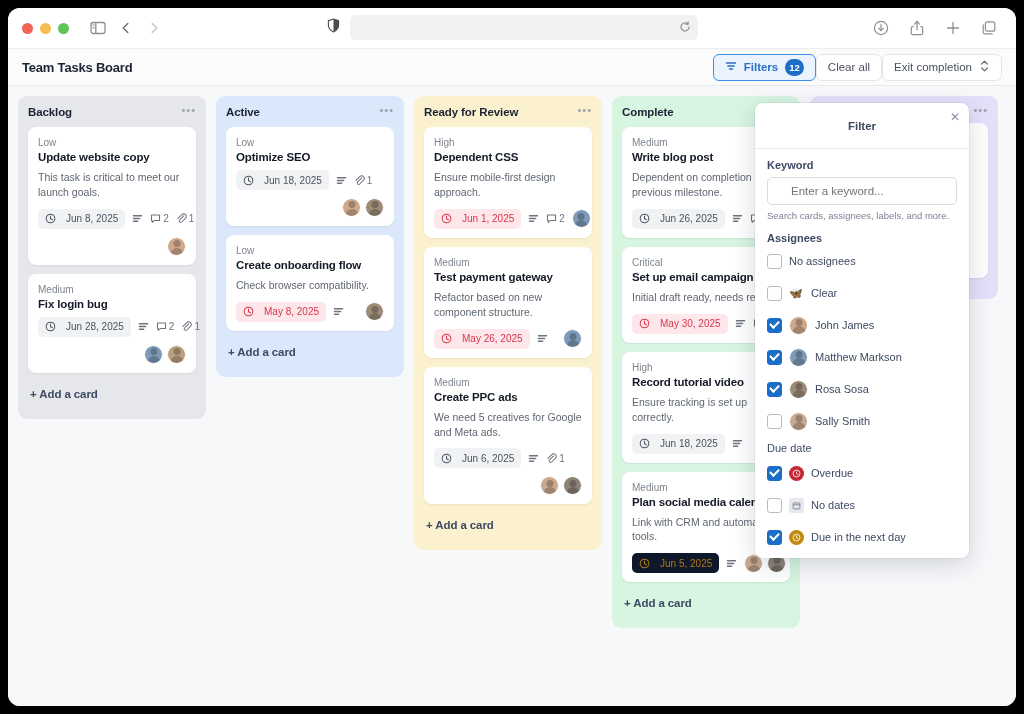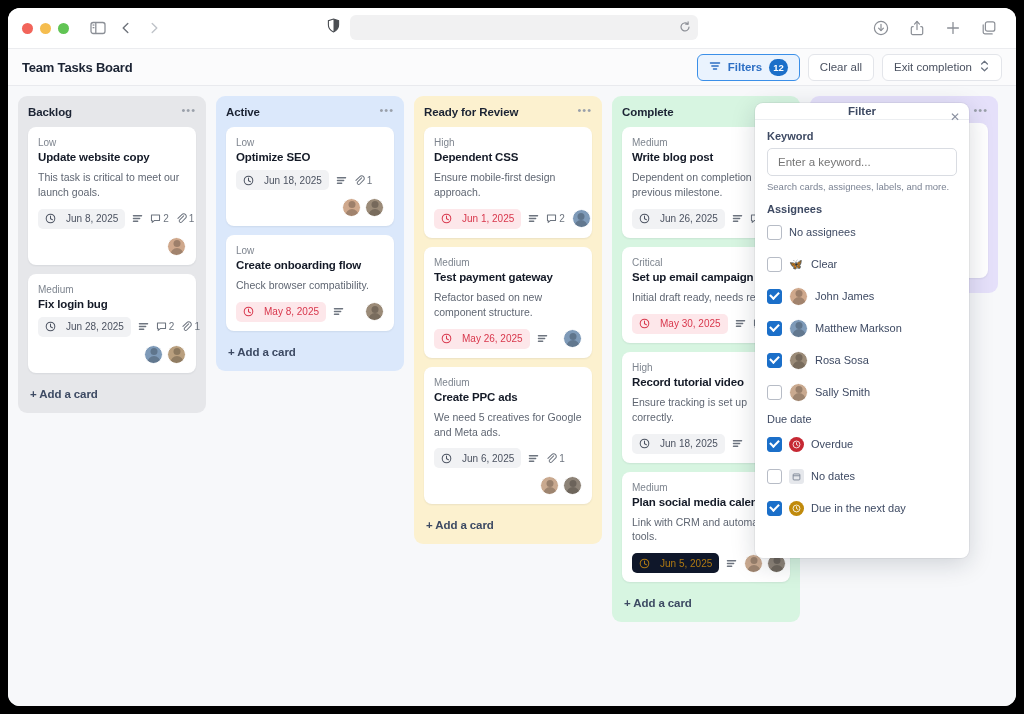--- a/index.html
+++ b/index.html
@@ -67,21 +67,21 @@
     background: #fbfbfc;
     border-top: 1px solid #ebecef;
     border-bottom: 1px solid #e9eaee;
     display: flex; align-items: center;
     padding: 0 14px;
   }
   #board-title {
     font-size: 13px; font-weight: 700; color: #1b2333;
     letter-spacing: -.2px;
   }
-  #header-actions { margin-left: auto; display: flex; align-items: center; gap: 8px; }
+  #header-actions { margin-left: auto; display: flex; align-items: center; gap: 0; }
   .hbtn {
     height: 27px; border-radius: 6px;
     display: flex; align-items: center; gap: 7px;
     padding: 0 11px;
     font-size: 11.5px; color: #4a5160;
     background: #ffffff;
     border: 1px solid #e3e5ea;
   }
   .hbtn.primary {
     background: #eaf3fe; border: 1.4px solid #3b8fe8; color: #2d6fc4;
@@ -101,21 +101,21 @@
     height: calc(698px - 40px - 38px);
     background: #f7f8fa;
     padding: 10px 0 0 10px;
     overflow: hidden;
   }
   #columns { display: flex; gap: 10px; align-items: flex-start; }
 
   .column {
     width: 188px; flex: 0 0 188px;
     border-radius: 9px;
-    padding: 10px 10px 6px 10px;
+    padding: 10px 10px 12px 10px;
     position: relative;
   }
   .col-head {
     display: flex; align-items: flex-start;
     margin-bottom: 9px;
   }
   .col-title { font-size: 11.5px; font-weight: 700; color: #1b2333; letter-spacing: -.1px; }
   .col-dots {
     margin-left: auto; color: #9aa0aa; font-size: 11px;
     letter-spacing: 1px; line-height: 8px;
@@ -192,38 +192,38 @@
   #filter-panel {
     position: absolute;
     left: 747px; top: 17px;
     width: 214px; height: 455px;
     background: #ffffff;
     border-radius: 8px;
     box-shadow: 0 6px 24px rgba(20,28,48,.17), 0 0 0 1px rgba(20,28,48,.05);
     overflow: hidden;
   }
   #filter-head {
-    height: 17px; position: relative;
+    height: 46px; position: relative;
     display: flex; align-items: center; justify-content: center;
     border-bottom: 1px solid #eceef1;
   }
   #filter-title { font-size: 11.5px; font-weight: 700; color: #3e4a63; }
   #filter-close {
     position: absolute; right: 9px; top: 8px;
     font-size: 12px; color: #8a90a0; line-height: 12px;
   }
   #filter-body { padding: 10px 12px 0 12px; }
   .f-label {
     font-size: 11px; font-weight: 700; color: #3e4a63;
     margin-bottom: 6px;
   }
   #keyword-input {
     width: 100%; height: 28px;
     border: 1px solid #d9dce2; border-radius: 5px;
-    padding: 0 10px; font-size: 11.5px; color: #9ba1ae;
+    padding: 0 23px; font-size: 11.5px; color: #9ba1ae;
     font-family: "Liberation Sans", sans-serif;
     background: #fff;
   }
   #keyword-hint { font-size: 9.5px; color: #7b8393; margin: 5px 0 11px 0; }
   .f-row {
     display: flex; align-items: center; gap: 7px;
     height: 22px; margin-bottom: 10px;
   }
   .cb {
     width: 15px; height: 15px; border-radius: 3px;

